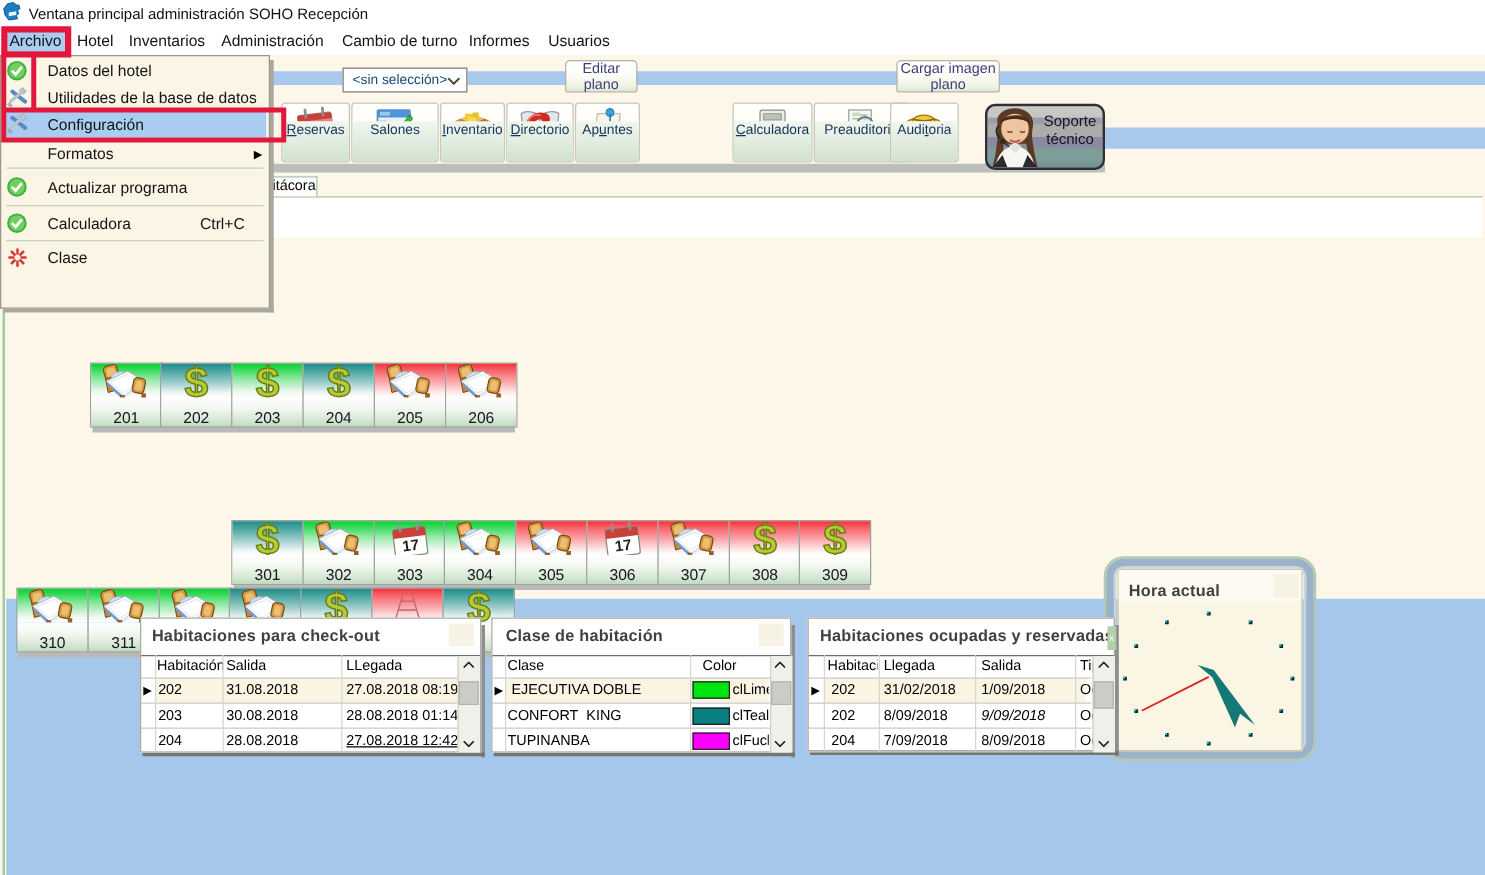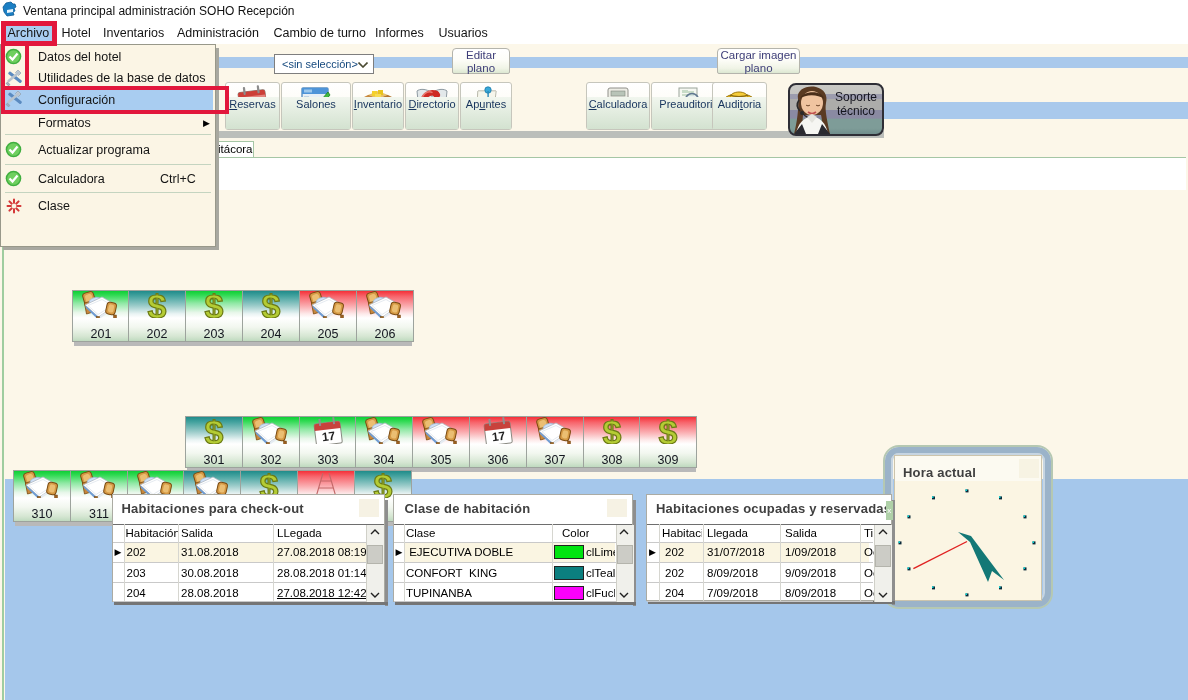--- a/index.html
+++ b/index.html
@@ -625,26 +625,26 @@
 <div class="hline" style="left:647px;top:601px;width:226px;background:#C9C9C9;"></div>
 <div class="vline" style="left:658.5px;top:523.5px;height:77px;background:#D6D6D0;"></div>
 <div class="vline" style="left:703px;top:523.5px;height:77px;background:#D6D6D0;"></div>
 <div class="vline" style="left:780px;top:523.5px;height:77px;background:#D6D6D0;"></div>
 <div class="vline" style="left:860px;top:523.5px;height:77px;background:#D6D6D0;"></div>
 <div class="hdr" style="left:662px;top:527px;width:40px;">Habitación</div>
 <div class="hdr" style="left:707px;top:527px;">Llegada</div>
 <div class="hdr" style="left:785px;top:527px;">Salida</div>
 <div class="hdr" style="left:864px;top:527px;width:11px;">Tipo</div>
 <div class="cell" style="left:665px;top:546.0px;">202</div>
-<div class="cell" style="left:707px;top:546.0px;">31/07/2018</div>
+<div class="cell" style="left:707px;top:546.0px;">31/02/2018</div>
 <div class="cell" style="left:785px;top:546.0px;">1/09/2018</div>
 <div class="cell" style="left:864px;top:546.0px;width:11px;">Ocu</div>
 <div class="cell" style="left:665px;top:566.5px;">202</div>
 <div class="cell" style="left:707px;top:566.5px;">8/09/2018</div>
-<div class="cell" style="left:785px;top:566.5px;">9/09/2018</div>
+<div class="cell" style="left:785px;top:566.5px;font-style:italic;">9/09/2018</div>
 <div class="cell" style="left:864px;top:566.5px;width:11px;">Ocu</div>
 <div class="cell" style="left:665px;top:586.5px;">204</div>
 <div class="cell" style="left:707px;top:586.5px;">7/09/2018</div>
 <div class="cell" style="left:785px;top:586.5px;">8/09/2018</div>
 <div class="cell" style="left:864px;top:586.5px;width:11px;">Ocu</div>
 <div class="abs" style="left:649px;top:546.5px;font-size:9px;color:#000;">▶</div>
 <div class="sb" style="left:874px;top:524.5px;width:17px;height:77px;"></div>
 <svg class="abs" style="left:877.5px;top:528.5px" width="10" height="6" viewBox="0 0 10 6">
       <polyline points="1,5 5,1 9,5" fill="none" stroke="#202020" stroke-width="1.4"></polyline>
     </svg>

